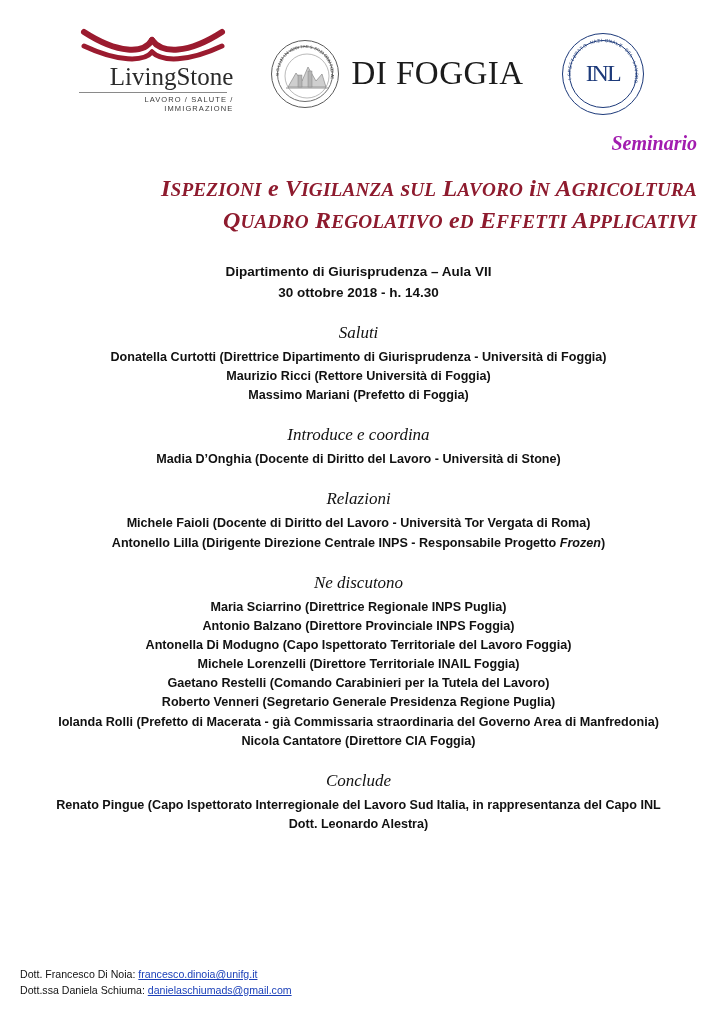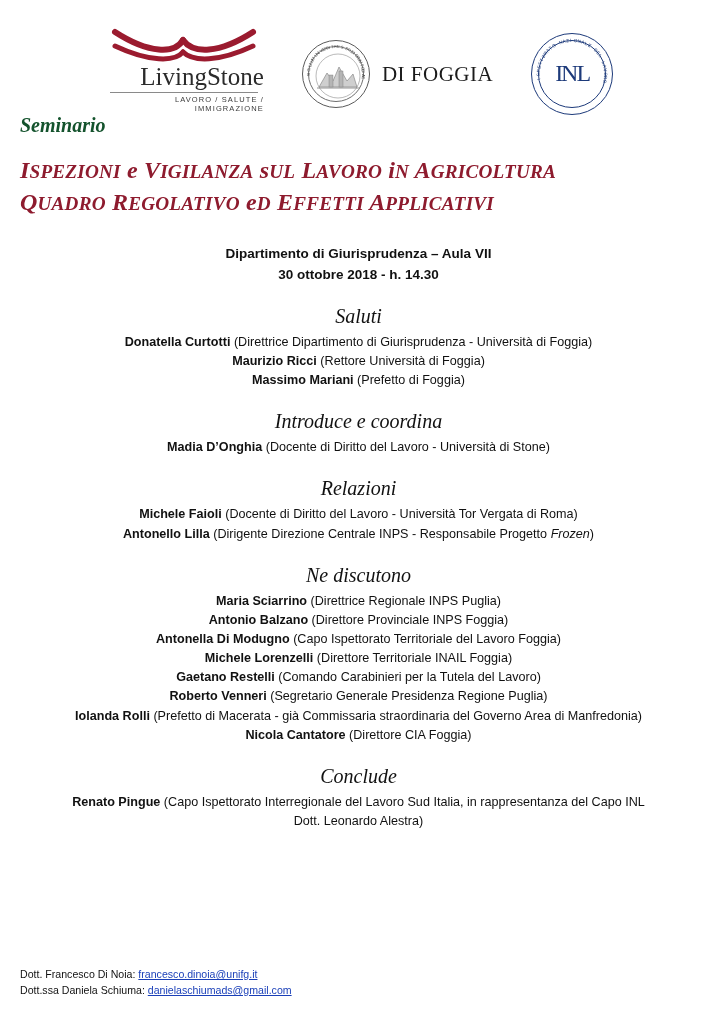--- a/index.html
+++ b/index.html
@@ -103,21 +103,21 @@
   .unifg-text {
     font-family: "Liberation Serif", serif;
     color: #1b1b1b;
     line-height: 0.96;
   }
   .unifg-text .l1 {
     font-size: 33px;
     letter-spacing: 0.5px;
   }
   .unifg-text .l2 {
-    font-size: 21px;
+    font-size: 33px;
     letter-spacing: 0.5px;
   }
   .logo-inl {
     width: 82px;
     height: 82px;
     border-radius: 50%;
     border: 1.5px solid #1d3a7a;
     position: relative;
     box-sizing: border-box;
     background: #fff;
@@ -149,30 +149,30 @@
   .logo-inl .ring-text span {
     position: absolute;
     left: 50%;
     top: 50%;
     transform-origin: 0 0;
     white-space: nowrap;
   }
 
   
   .seminario {
-    text-align: left;
+    text-align: right;
     font-family: "Liberation Serif", serif;
     font-style: italic;
     font-weight: bold;
     font-size: 20px;
-    color: #14532d;
-    margin-top: 4px;
+    color: #a21caf;
+    margin-top: 22px;
   }
   .title {
-    text-align: left;
+    text-align: right;
     color: #8e1b2e;
     font-family: "Liberation Serif", serif;
     font-style: italic;
     font-weight: bold;
     margin-top: 18px;
     line-height: 1.32;
   }
   .title .line {
     display: block;
     font-size: 24px;
@@ -189,36 +189,36 @@
     margin-top: 26px;
     line-height: 1.5;
     color: #111;
   }
 
   
   .section-head {
     text-align: center;
     font-family: "Liberation Serif", serif;
     font-style: italic;
-    font-size: 20px;
+    font-size: 17px;
     color: #111;
     margin-top: 20px;
     margin-bottom: 5px;
   }
   .entry {
     text-align: center;
     font-size: 12.6px;
     line-height: 1.52;
     color: #111;
   }
   .entry .nm {
     font-weight: bold;
   }
   .entry .rl {
-    font-weight: normal;
+    font-weight: bold;
   }
   .entry .it { font-style: italic; }
 
   
   .footer {
     position: absolute;
     left: 20px;
     bottom: 18px;
     font-size: 10.6px;
     line-height: 1.5;

